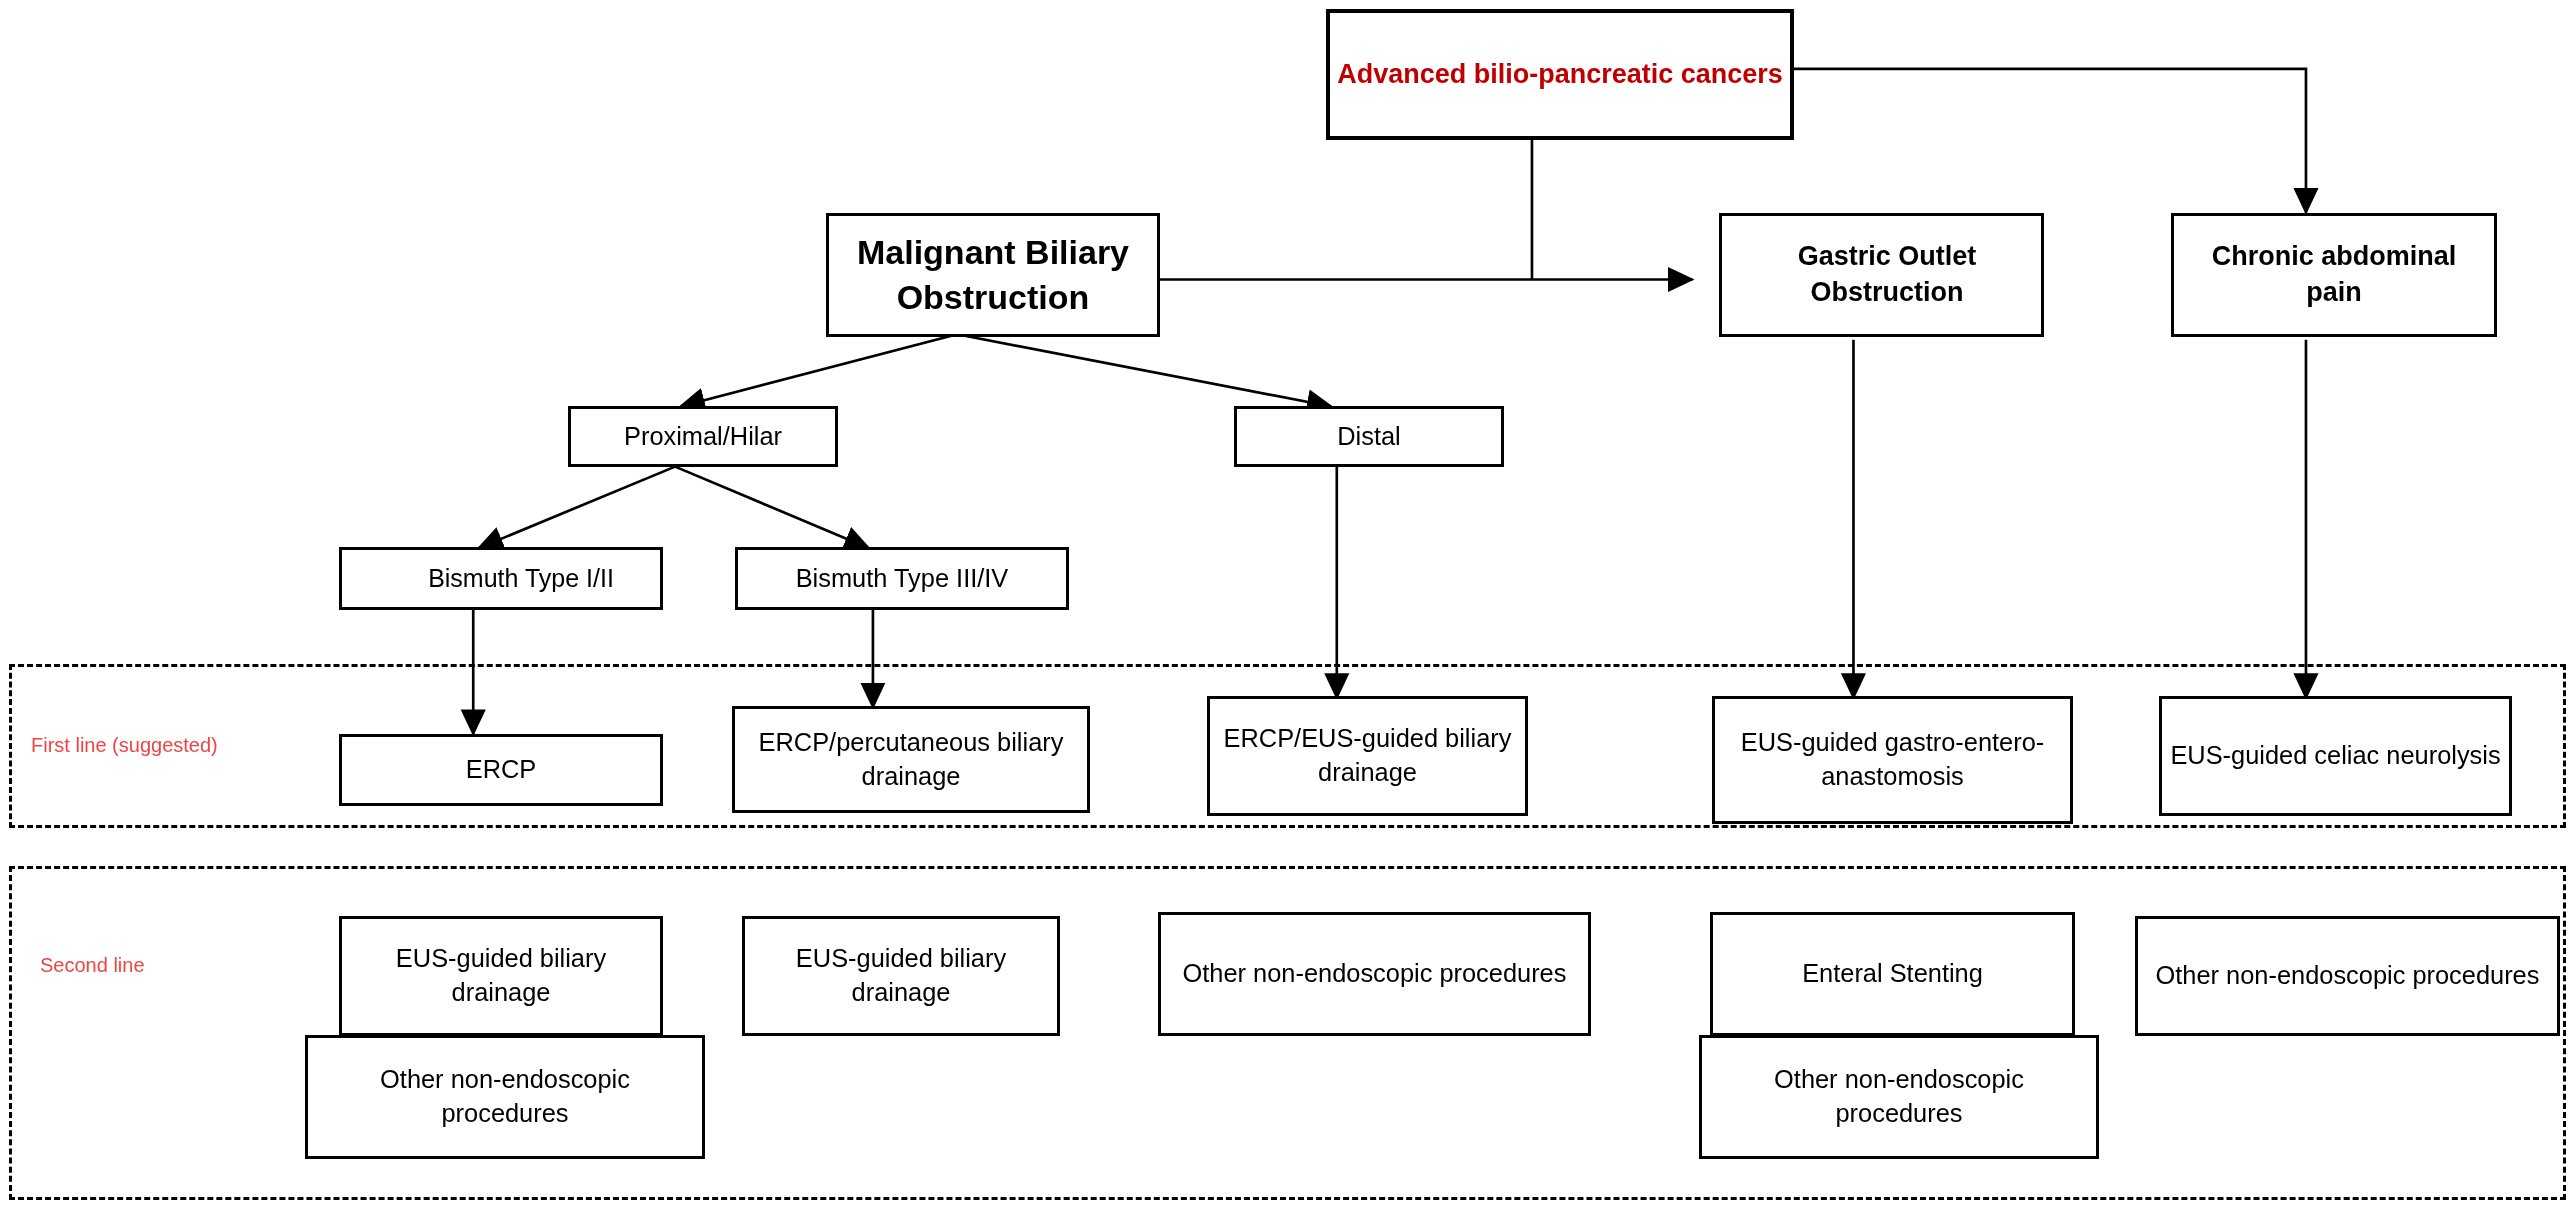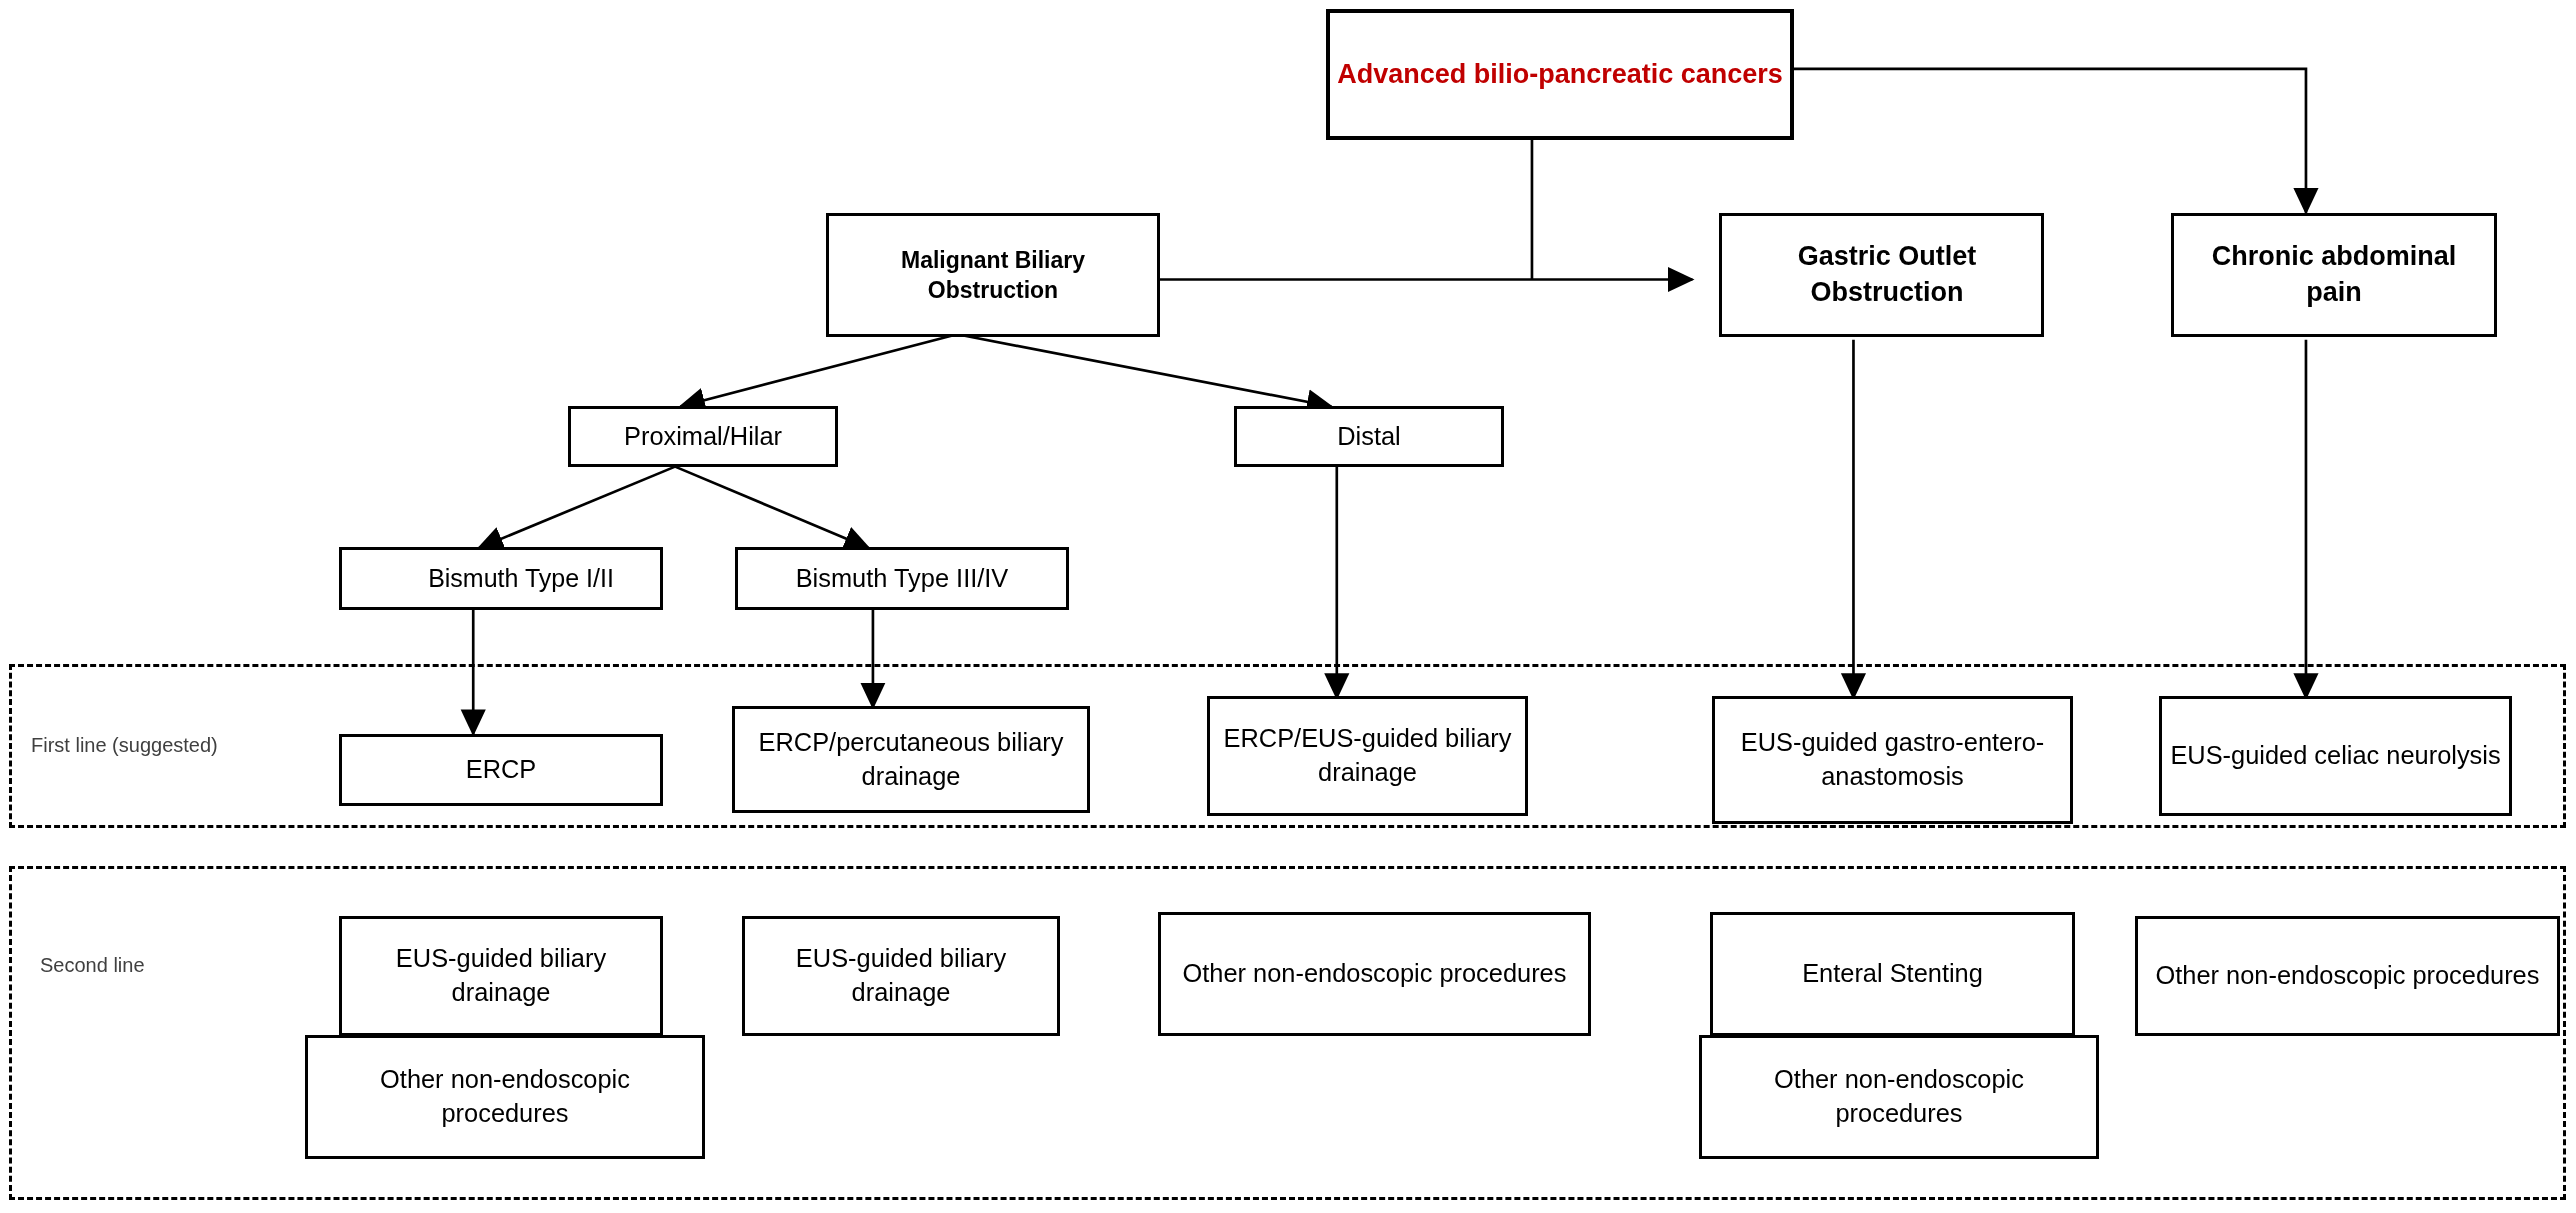--- a/index.html
+++ b/index.html
@@ -58,21 +58,21 @@
   }
   .group-box {
     position: absolute;
     box-sizing: border-box;
     border: 3.3px dashed #000000;
     background: transparent;
     z-index: 1;
   }
   .group-label {
     position: absolute;
-    color: #404040;
+    color: #ef4444;
     z-index: 2;
     white-space: nowrap;
   }
 </style>
 </head>
 <body>
 
 <div id="canvas">
 
   <svg id="wires" viewBox="0 0 3854 1816">
@@ -118,21 +118,21 @@
   <div class="group-box" style="left:9.4px; top:866px; width:2557px; height:334px;"></div>
 
   <div class="group-label" style="left:31px; top:734px; font-size:20px;">First line (suggested)</div>
 
   <div class="group-label" style="left:40px; top:954px; font-size:20px;">Second line</div>
 
   <div class="node root" style="left:1298px; top:9.4px; width:468px; height:131px; font-size:27px;">
     <span class="txt">Advanced bilio-pancreatic cancers</span>
   </div>
 
-  <div class="node bold" style="left:798px; top:213px; width:334px; height:124px; font-size:23px;">
+  <div class="node bold" style="left:798px; top:213px; width:334px; height:124px; font-size:34px;">
     <span class="txt">Malignant Biliary Obstruction</span>
   </div>
 
   <div class="node bold" style="left:1691px; top:213px; width:325px; height:124px; font-size:27px;padding-left:11px;">
     <span class="txt">Gastric Outlet Obstruction</span>
   </div>
 
   <div class="node bold" style="left:2143px; top:213px; width:326px; height:124px; font-size:27px;">
     <span class="txt">Chronic abdominal pain</span>
   </div>

